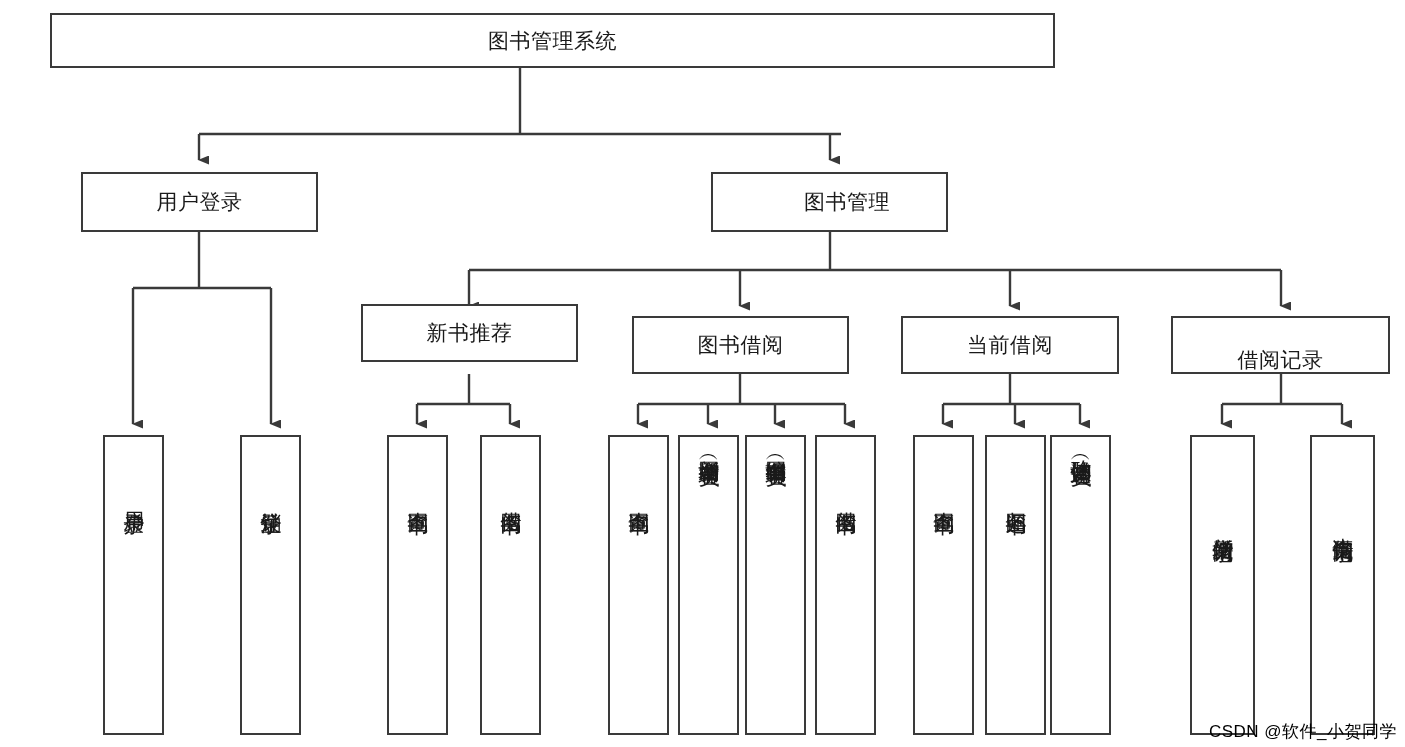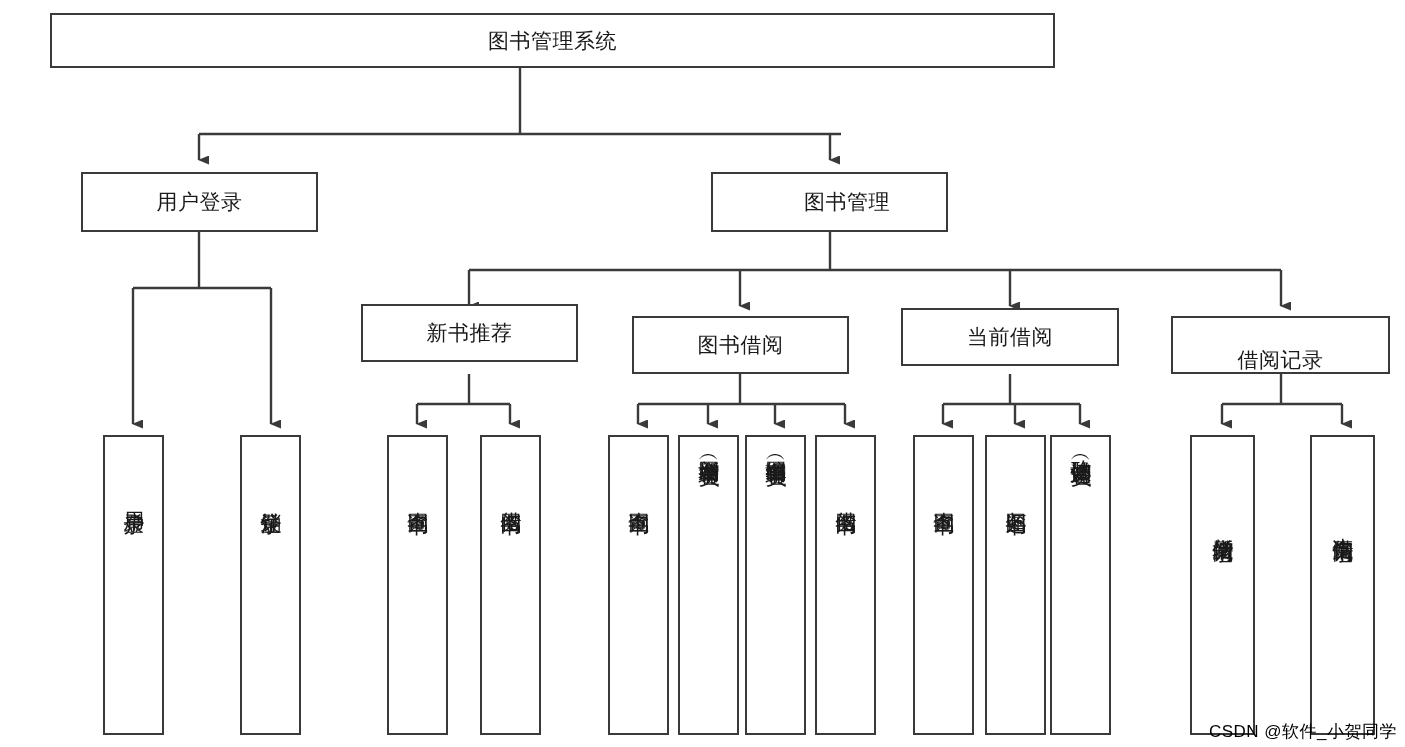--- a/index.html
+++ b/index.html
@@ -135,21 +135,21 @@
   <div class="node horiz" style="left:711px; top:172px; width:237px; height:60px;padding-left:35px;">
     <span class="node-label">图书管理</span>
   </div>
 
   <div class="node horiz" style="left:361px; top:304px; width:217px; height:58px;">
     <span class="node-label">新书推荐</span>
   </div>
   <div class="node horiz" style="left:632px; top:316px; width:217px; height:58px;">
     <span class="node-label">图书借阅</span>
   </div>
-  <div class="node horiz" style="left:901px; top:308px; width:218px; height:58px;">
+  <div class="node horiz" style="left:901px; top:316px; width:218px; height:58px;">
     <span class="node-label">当前借阅</span>
   </div>
   <div class="node horiz" style="left:1171px; top:316px; width:219px; height:58px;align-items:flex-end;">
     <span class="node-label">借阅记录</span>
   </div>
 
   <div class="node vert mid" style="left:103px; top:435px; width:61px; height:300px;">
     <span class="node-label">用户登录</span>
   </div>
   <div class="node vert mid" style="left:240px; top:435px; width:61px; height:300px;">

